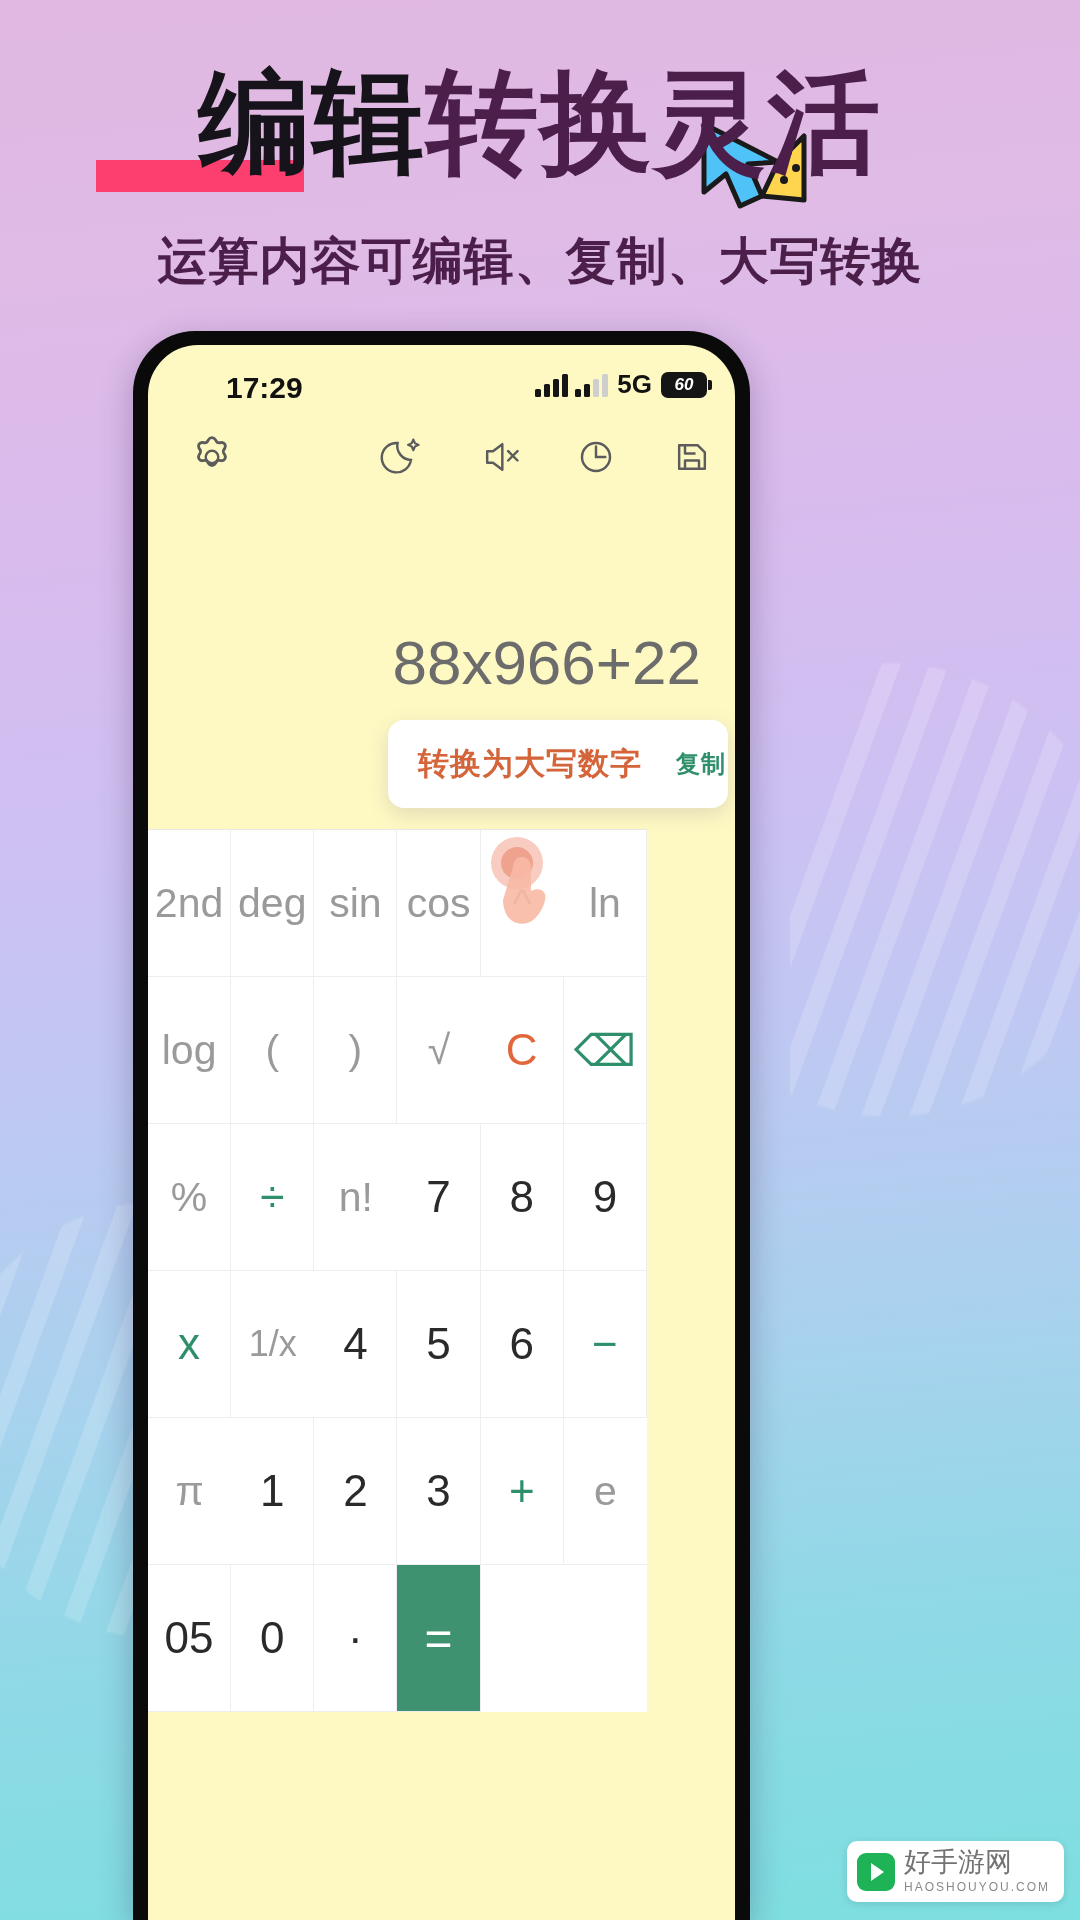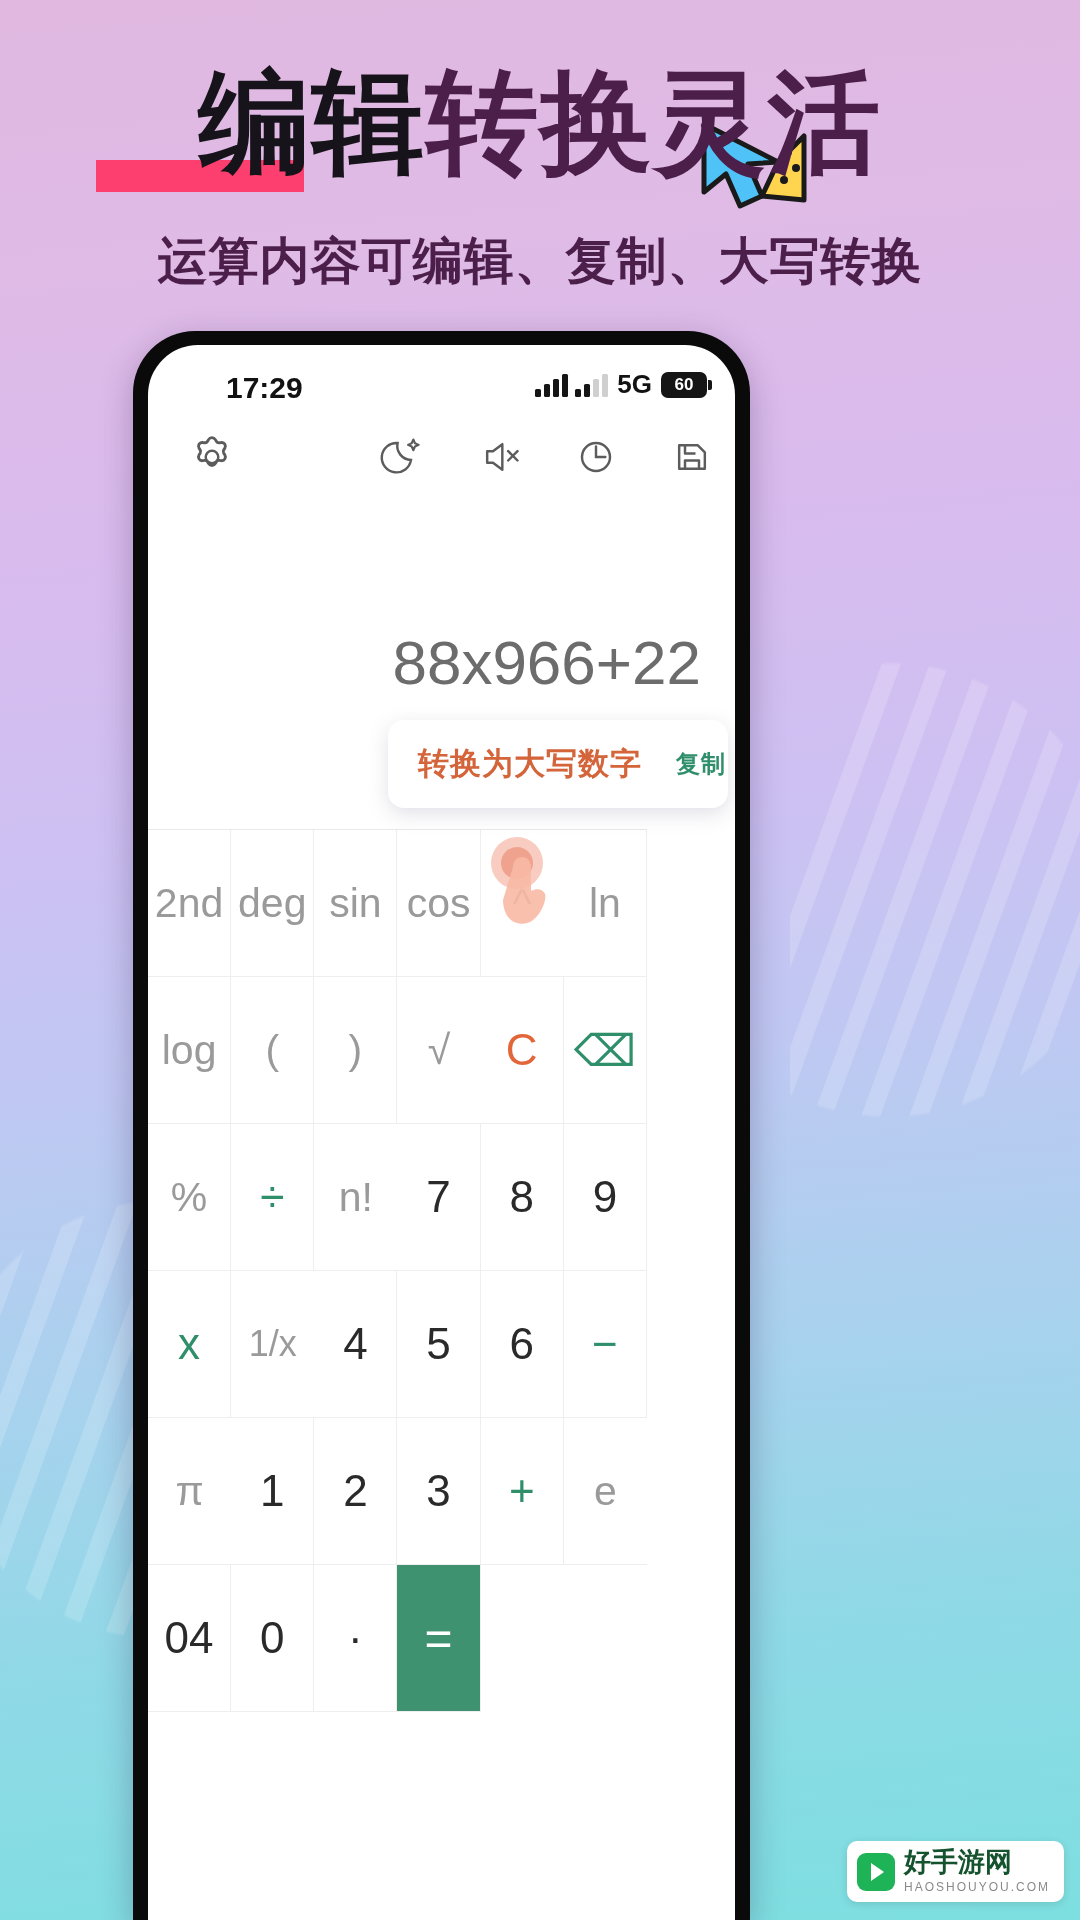--- a/index.html
+++ b/index.html
@@ -42,38 +42,38 @@
   
   #cursor{position:absolute;left:700px;top:118px;width:110px;height:98px;}
   
   #phone{
     position:absolute;left:133px;top:331px;width:617px;height:1590px;
     background:#0a0a0a;border-radius:62px 62px 0 0;
     box-shadow:0 10px 34px rgba(40,20,60,.28);
   }
   #screen{
     position:absolute;left:15px;top:14px;width:587px;height:1576px;
-    background:#ffffff;border-radius:50px 50px 0 0;overflow:hidden;
+    background:#fef9c3;border-radius:50px 50px 0 0;overflow:hidden;
   }
   
   #statusbar{position:relative;height:78px;}
   #clock{position:absolute;left:78px;top:26px;font-size:30px;font-weight:bold;color:#121212;}
   #sb-right{position:absolute;right:28px;top:24px;display:flex;align-items:center;gap:9px;}
   .sig{display:flex;align-items:flex-end;gap:3px;height:24px;}
   .sig i{display:block;width:6px;background:#151515;border-radius:1.5px;}
   .sig i:nth-child(1){height:8px;} .sig i:nth-child(2){height:13px;}
   .sig i:nth-child(3){height:18px;} .sig i:nth-child(4){height:23px;}
   .sig2{display:flex;align-items:flex-end;gap:3px;height:24px;margin-left:-2px;}
   .sig2 i{display:block;width:6px;background:#151515;border-radius:1.5px;}
   .sig2 i:nth-child(1){height:8px;} .sig2 i:nth-child(2){height:13px;}
   .sig2 i:nth-child(3){height:18px;background:#cfcfcf;} .sig2 i:nth-child(4){height:23px;background:#cfcfcf;}
   #net{font-size:26px;font-weight:bold;color:#121212;letter-spacing:0;}
   #batt{position:relative;width:46px;height:26px;background:#151515;border-radius:7px;
         display:flex;align-items:center;justify-content:center;}
-  #batt span{color:#fff;font-size:17px;font-weight:bold;}
+  #batt span{color:#fff;font-size:17px;font-weight:bold;font-style:italic;}
   #batt:after{content:"";position:absolute;right:-5px;top:8px;width:4px;height:10px;
               background:#151515;border-radius:0 2px 2px 0;}
   
   #toolbar{position:relative;height:92px;}
   .tbico{position:absolute;top:6px;width:56px;height:56px;}
   .tbico svg{width:56px;height:56px;stroke:#5c5c5c;fill:none;stroke-width:2.1;}
   
   #display{position:relative;height:314px;}
   #expr{position:absolute;right:34px;top:112px;font-size:62px;color:#6c6c6c;letter-spacing:0px;}
   #result{position:absolute;right:34px;top:190px;font-size:80px;color:#1d1d1d;font-weight:500;letter-spacing:0px;}
@@ -102,21 +102,21 @@
   .eq{background:#3f9270;color:#ffffff;font-size:48px;}
   .small{font-size:36px;}
   
   #wm{position:absolute;right:16px;bottom:18px;display:flex;align-items:center;
       background:#ffffff;border-radius:10px;padding:8px 14px 8px 10px;
       box-shadow:0 2px 8px rgba(0,0,0,.12);}
   #wm-logo{width:38px;height:38px;border-radius:9px;background:#1fb358;
            display:flex;align-items:center;justify-content:center;margin-right:9px;}
   #wm-logo:after{content:"";width:0;height:0;border-left:13px solid #fff;
                  border-top:9px solid transparent;border-bottom:9px solid transparent;margin-left:3px;}
-  #wm-t1{font-size:27px;font-weight:bold;color:#14532d;line-height:1;}
+  #wm-t1{font-size:27px;font-weight:normal;color:#737373;line-height:1;}
   #wm-t2{font-size:12px;color:#8a8a8a;letter-spacing:2px;margin-top:4px;}
 </style>
 </head>
 <body>
 
 <div id="bg"></div>
 
 <div id="stripeR" class="stripes">
   <div class="stripe" style="left:10px;top:-80px;width:18px;height:720px;transform:rotate(20deg);"></div>
   <div class="stripe" style="left:58px;top:-80px;width:18px;height:720px;transform:rotate(20deg);"></div>
@@ -249,21 +249,21 @@
         <div class="key ">4</div>
         <div class="key ">5</div>
         <div class="key ">6</div>
         <div class="key grn">−</div>
         <div class="key fn">π</div>
         <div class="key ">1</div>
         <div class="key ">2</div>
         <div class="key ">3</div>
         <div class="key grn">+</div>
         <div class="key fn">e</div>
-        <div class="key ">04</div>
+        <div class="key ">05</div>
         <div class="key ">0</div>
         <div class="key ">·</div>
         <div class="key eq">=</div>
       </div>
 
   </div>
 </div>
 
 <div id="wm">
   <div id="wm-logo"></div>

